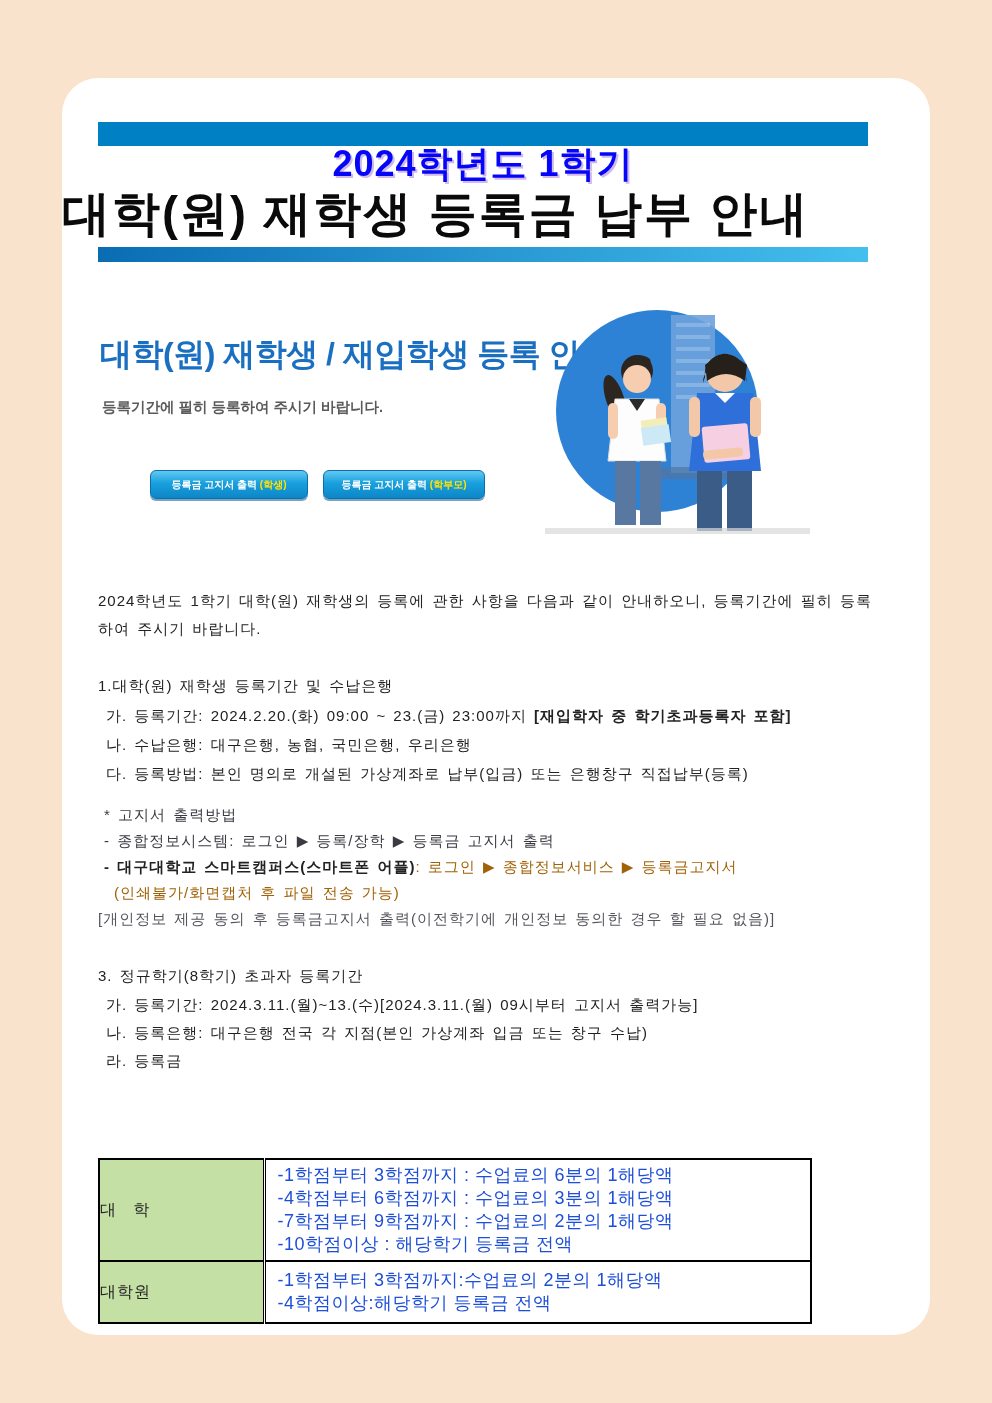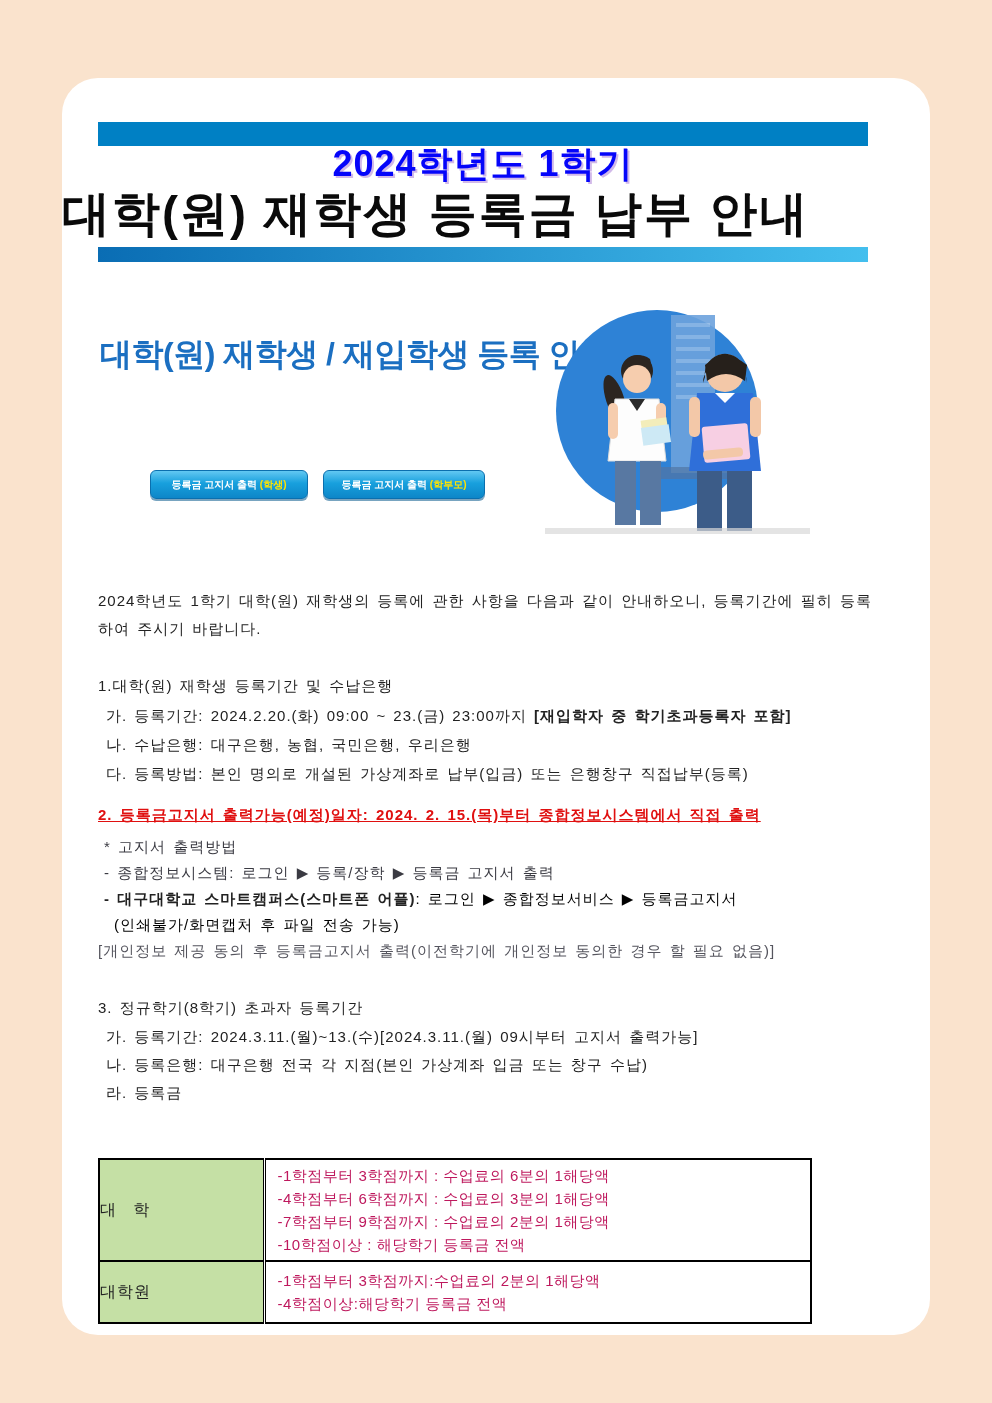--- a/index.html
+++ b/index.html
@@ -39,50 +39,51 @@
   .intro { width:786px; line-height:28px; padding-top:4px; }
   .line { white-space:nowrap; }
   .s1-head { margin-top:28px; line-height:30px; }
   .item { line-height:29px; padding-left:8px; }
   .red-block { margin-top:14px; }
   .red { color:#e01010; font-weight:bold; text-decoration:underline; line-height:26px; }
   .red-2 { padding-left:22px; }
   .notes { margin-top:6px; }
   .note { line-height:26px; padding-left:6px; color:#3a3a42; }
   .note-b { font-weight:bold; color:#222; }
-  .note-g { color:#000000; }
+  .note-g { color:#a16207; }
   .note-indent { padding-left:16px; }
   .note-flat { padding-left:0; color:#55555e; }
   .s3-head { margin-top:29px; line-height:30px; }
   .item3 { line-height:28px; padding-left:8px; }
 
   
   .tuition-table { position:absolute; left:36px; top:1080px; width:714px; border-collapse:collapse; }
   .tuition-table td { border:2px solid #000; }
   .label-cell { width:165px; background:#c5e0a5; text-align:left; vertical-align:middle;
                 font-size:16px; color:#222; white-space:pre; letter-spacing:1px;
                 border-right:3px double #000 !important; }
   .content-cell { padding:4px 6px 4px 12px; vertical-align:middle; }
-  .content-cell div { line-height:23px; font-size:15px; color:#be185d; letter-spacing:0.5px; white-space:nowrap; }
+  .content-cell div { line-height:23px; font-size:18px; color:#1d4ed8; letter-spacing:0.5px; white-space:nowrap; }
   .row-univ .content-cell, .row-univ .label-cell { height:98px; }
   .row-grad .content-cell, .row-grad .label-cell { height:62px; }
 </style>
 </head>
 <body>
 
 <div class="card">
 
   <div class="bar-top"></div>
   <div class="hdr-sub">2024학년도 1학기</div>
   <div class="hdr-title">대학(원) 재학생 등록금 납부 안내</div>
   <div class="bar-bottom"></div>
 
   <div class="banner">
     <div class="banner-title">대학(원) 재학생 / 재입학생 등록 안내</div>
     <div class="banner-desc">
+      <div>등록기간에 필히 등록하여 주시기 바랍니다.</div>
     </div>
     <div class="banner-btn btn-student"><span>등록금 고지서 출력 </span><span class="hl">(학생)</span></div>
     <div class="banner-btn btn-parent"><span>등록금 고지서 출력 </span><span class="hl">(학부모)</span></div>
 
     <svg class="photo" viewBox="0 0 265 240" xmlns="http://www.w3.org/2000/svg">
       <g>
         <circle cx="112" cy="112" r="101" fill="#2e82d6"></circle>
       </g>
       <g opacity="0.9">
         <rect x="126" y="16" width="44" height="158" fill="#6da3dd"></rect>
@@ -132,21 +133,20 @@
 
   <div class="doc">
     <p class="intro">2024학년도 1학기 대학(원) 재학생의 등록에 관한 사항을 다음과 같이 안내하오니, 등록기간에 필히 등록하여 주시기 바랍니다.</p>
 
     <div class="line s1-head">1.대학(원) 재학생 등록기간 및 수납은행</div>
     <div class="line item"><span>가. 등록기간: 2024.2.20.(화) 09:00 ~ 23.(금) 23:00까지 </span><b>[재입학자 중 학기초과등록자 포함]</b></div>
     <div class="line item">나. 수납은행: 대구은행, 농협, 국민은행, 우리은행</div>
     <div class="line item">다. 등록방법: 본인 명의로 개설된 가상계좌로 납부(입금) 또는 은행창구 직접납부(등록)</div>
 
     <div class="red-block">
-      <div class="line red">2. 등록금고지서 출력가능(예정)일자: 2024. 2. 15.(목)부터 종합정보시스템에서 직접 출력</div>
     </div>
 
     <div class="notes">
       <div class="line note">* 고지서 출력방법</div>
       <div class="line note">- 종합정보시스템: 로그인 ▶ 등록/장학 ▶ 등록금 고지서 출력</div>
       <div class="line note"><span class="note-b">- 대구대학교 스마트캠퍼스(스마트폰 어플)</span><span class="note-g">: 로그인 ▶ 종합정보서비스 ▶ 등록금고지서</span></div>
       <div class="line note note-indent note-g">(인쇄불가/화면캡처 후 파일 전송 가능)</div>
       <div class="line note note-flat">[개인정보 제공 동의 후 등록금고지서 출력(이전학기에 개인정보 동의한 경우 할 필요 없음)]</div>
     </div>
 

